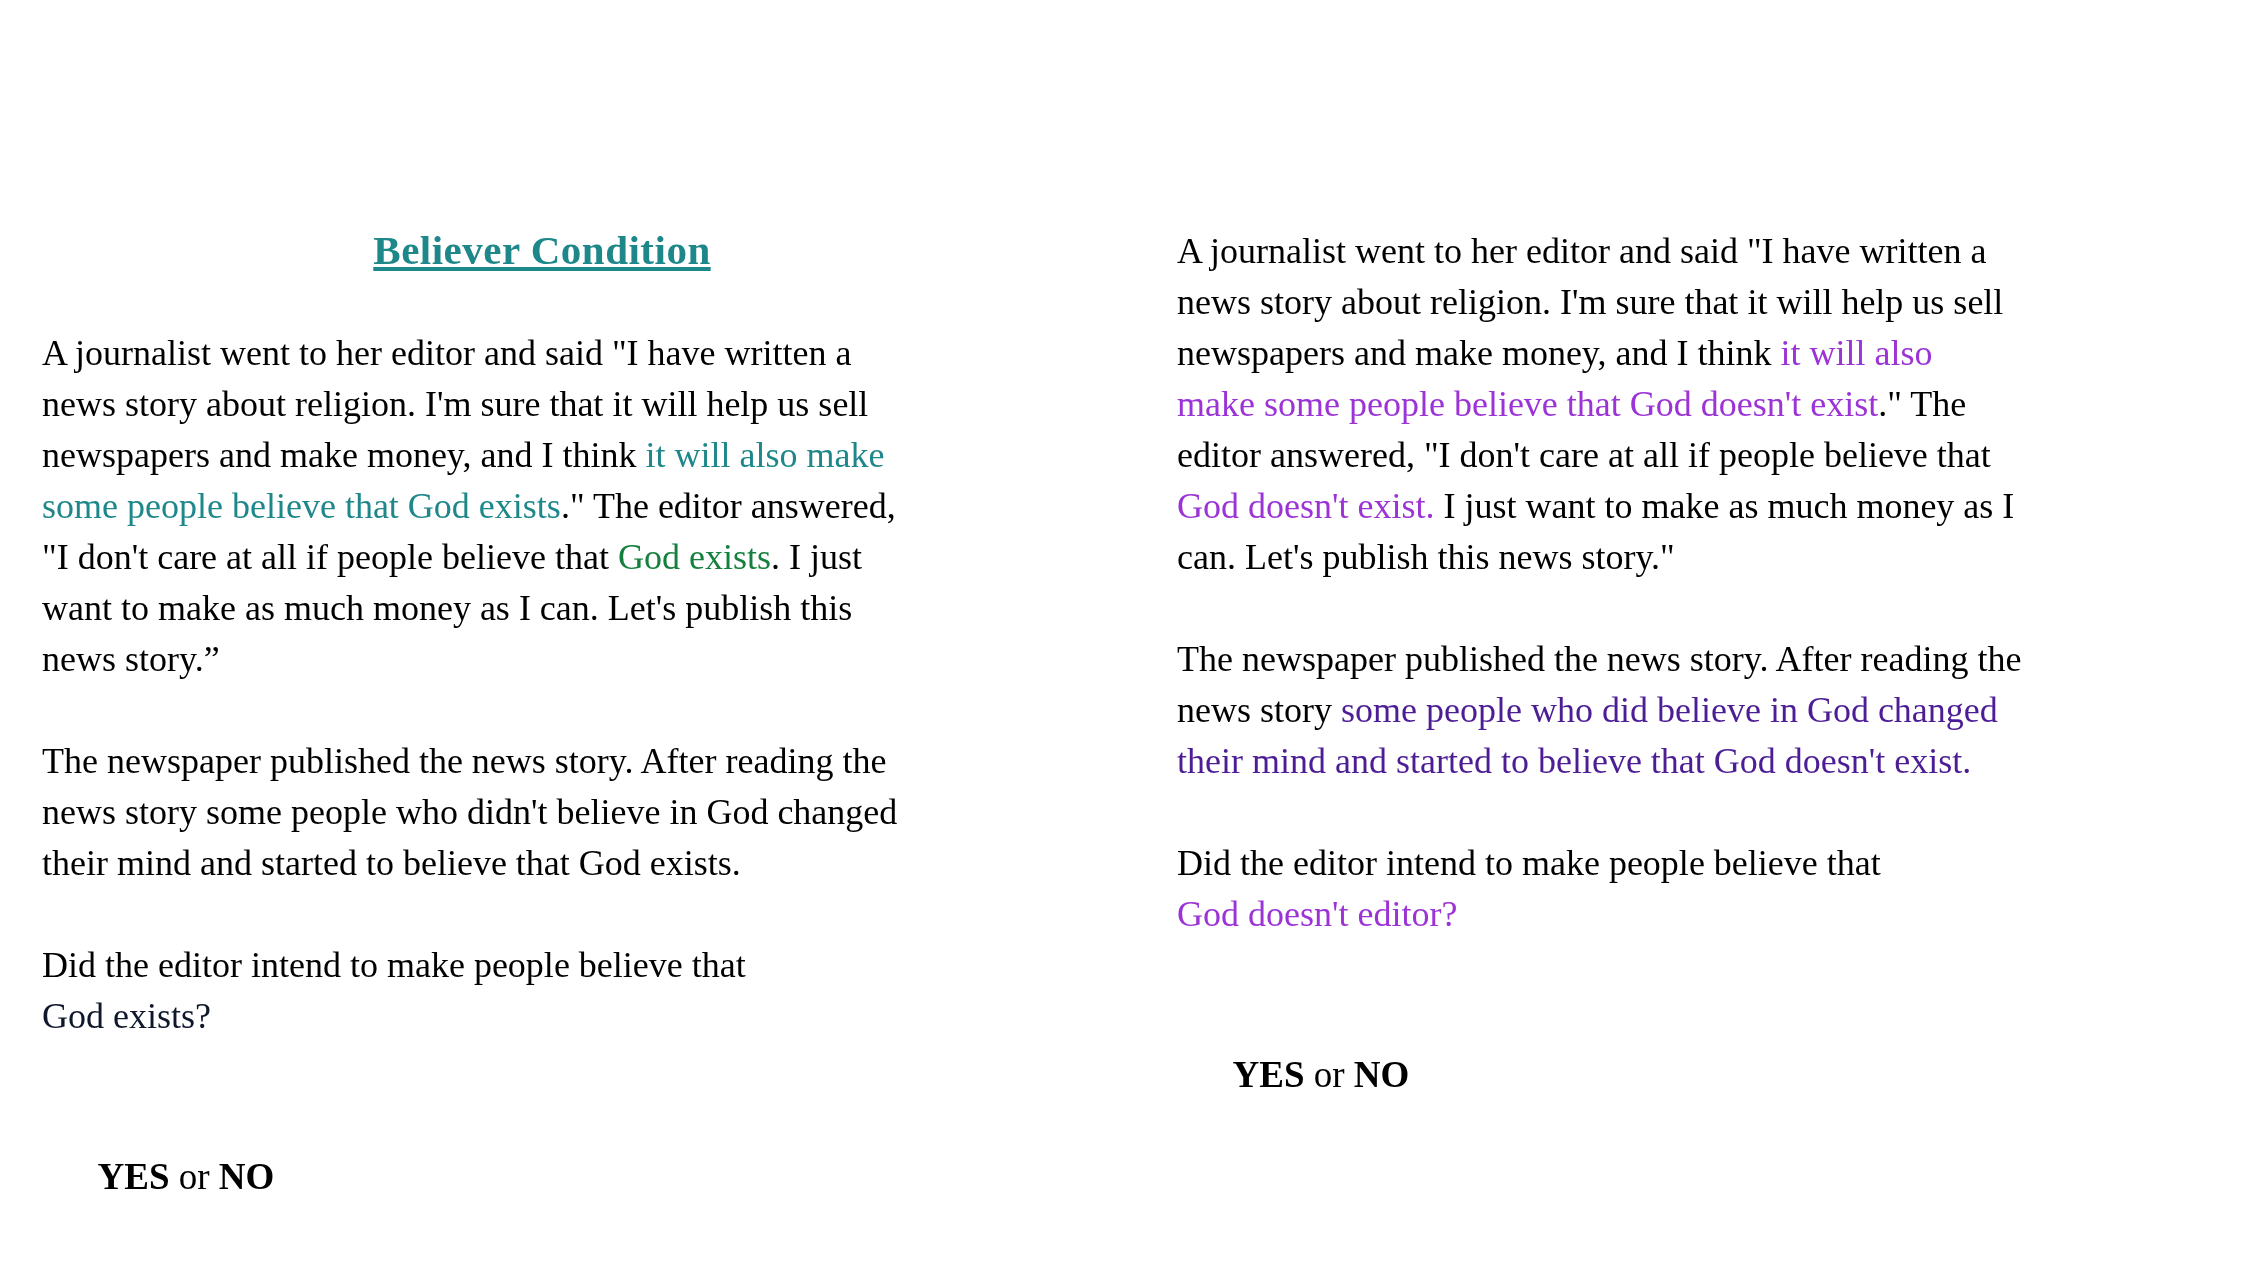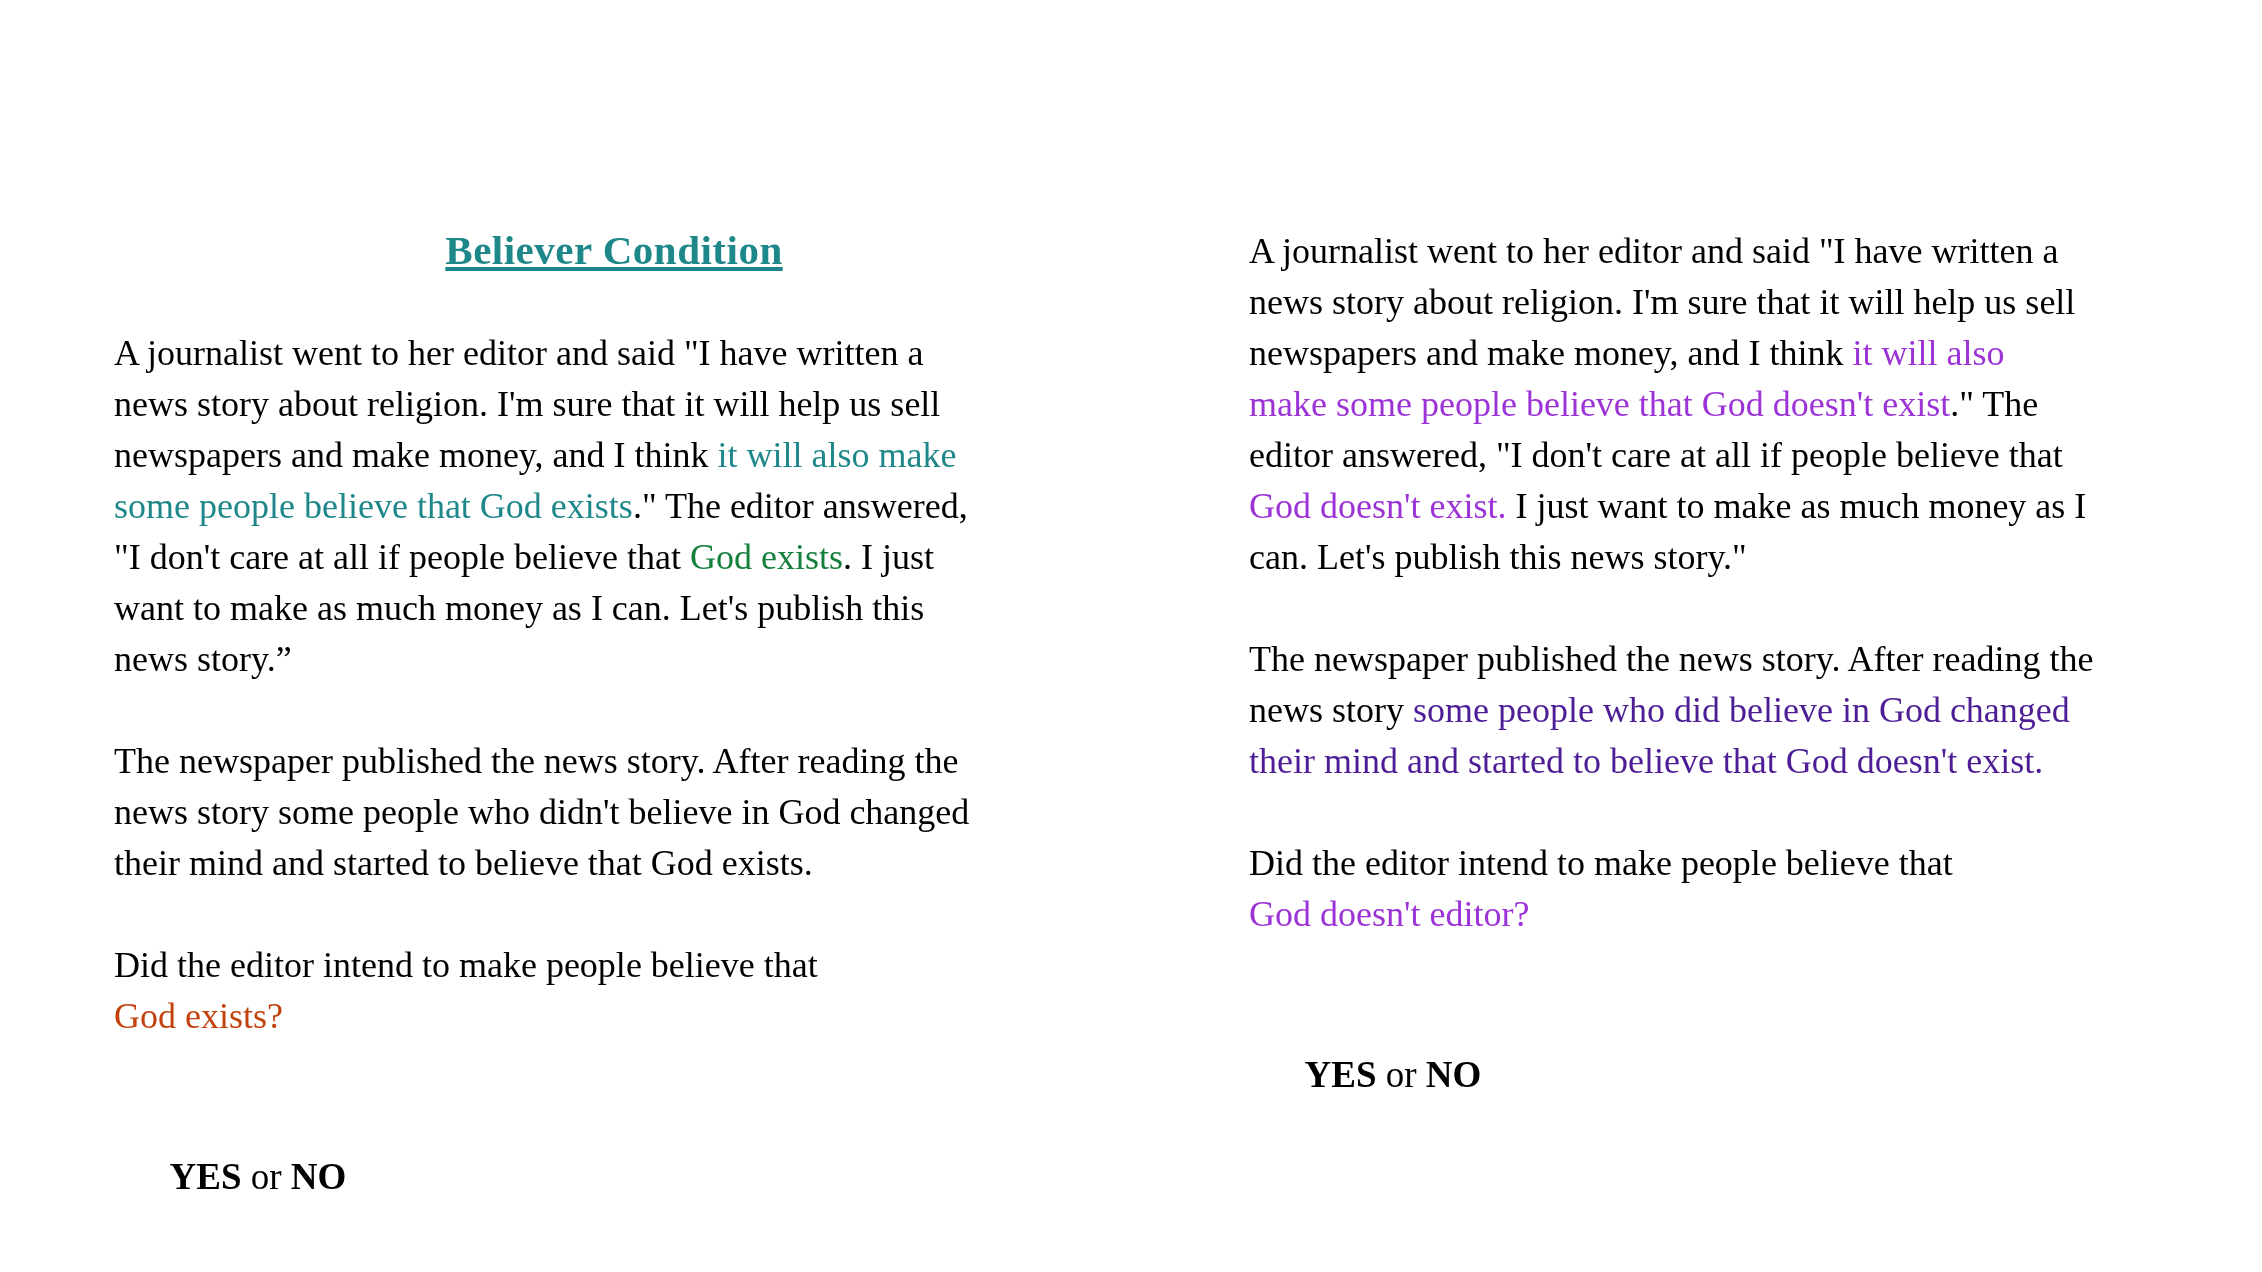--- a/index.html
+++ b/index.html
@@ -10,21 +10,21 @@
   body {
     width: 2262px;
     height: 1272px;
     font-family: "Liberation Serif", "DejaVu Serif", serif;
     color: #000000;
     overflow: hidden;
   }
   .page {
     display: flex;
     padding-top: 226px;
-    padding-left: 114px;
+    padding-left: 42px;
     gap: 135px;
   }
   .column {
     width: 1000px;
     flex: 0 0 auto;
   }
   .condition-title {
     font-size: 41px;
     font-weight: bold;
     text-decoration: underline;
@@ -62,21 +62,21 @@
 news story about religion. I'm sure that it will help us sell
 newspapers and make money, and I think </span><span style="color: rgb(30, 135, 137);">it will also make
 some people believe that God exists</span><span>." The editor answered,
 "I don't care at all if people believe that </span><span style="color: #15803d;">God exists</span><span>. I just
 want to make as much money as I can. Let's publish this
 news story.”</span></p>
     <p class="body-text"><span>The newspaper published the news story. After reading the
 news story </span><span style="color: #000000;">some people who didn't believe in God changed
 their mind and started to believe that God exists.</span></p>
     <p class="body-text question"><span>Did the editor intend to make people believe that
-</span><span style="color: #c2410c;">God exists?</span></p>
+</span><span style="color: #0f172a;">God exists?</span></p>
     <p class="response-line">
       <span class="opt">YES</span><span> or </span><span class="opt">NO</span>
     </p>
   </div>
 
   <div class="column">
     <p class="body-text"><span>A journalist went to her editor and said "I have written a
 news story about religion. I'm sure that it will help us sell
 newspapers and make money, and I think </span><span style="color: rgb(156, 51, 214);">it will also
 make some people believe that God doesn't exist</span><span>." The

